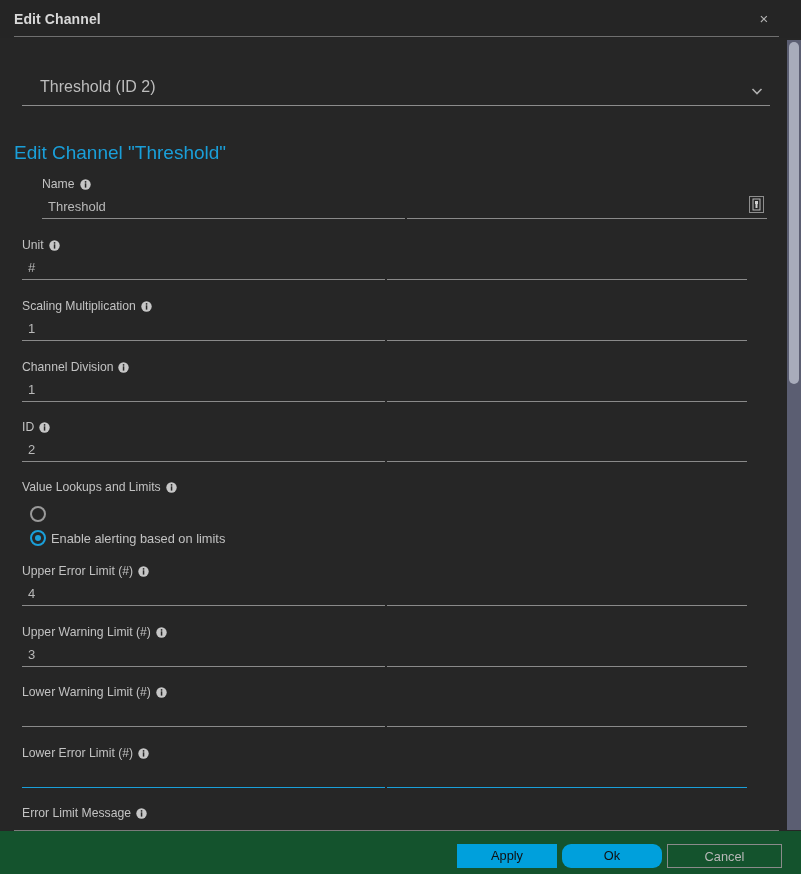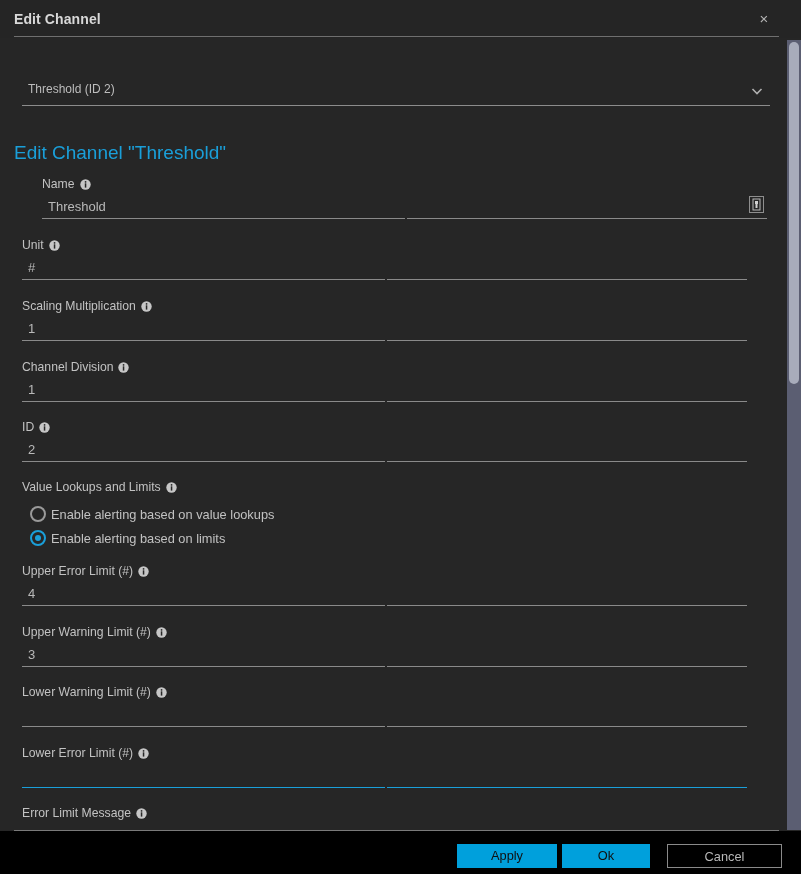--- a/index.html
+++ b/index.html
@@ -85,22 +85,22 @@
   
   .channel-select {
     position: absolute;
     left: 22px; top: 26px;
     width: 748px;
     height: 42px;
     cursor: pointer;
   }
   .channel-select .value {
     position: absolute;
-    left: 6px; bottom: 10px;
-    font-size: 12px;
+    left: 18px; bottom: 10px;
+    font-size: 16px;
     color: #bdbdbd;
   }
   .channel-select .chevron {
     position: absolute;
     right: 6px; bottom: 8px;
     width: 14px; height: 14px;
   }
   .channel-select .underline {
     position: absolute;
     left: 0; bottom: 0;
@@ -209,21 +209,21 @@
   .footer-rule {
     position: absolute;
     left: 14px; top: 830px;
     width: 765px; height: 1px;
     background: #7a7a7a;
   }
   .footer {
     position: absolute;
     left: 0; top: 831px;
     width: 801px; height: 43px;
-    background: #000000;
+    background: #14532d;
   }
   .btn {
     position: absolute;
     top: 13px;
     height: 24px;
     line-height: 24px;
     text-align: center;
     font-size: 12.8px;
     cursor: pointer;
     user-select: none;
@@ -232,21 +232,21 @@
     background: #00a0dc;
     color: #101010;
     border: none;
   }
   .btn-outline {
     background: transparent;
     color: #b8b8b8;
     border: 1px solid #8a8a8a;
   }
   #apply-button { left: 457px; width: 100px; }
-  #ok-button    { left: 562px; width: 88px; }
+  #ok-button    { left: 562px; width: 100px; border-radius: 9px; }
   #cancel-button{ left: 667px; width: 115px; }
 </style>
 </head>
 <body>
 
 <div class="dialog">
 
   <div class="titlebar">
     <div class="titlebar-title">Edit Channel</div>
     <div class="titlebar-close">×</div>
@@ -350,21 +350,20 @@
             <span class="info-icon"><svg viewBox="0 0 11 11" width="11" height="11" aria-hidden="true">
                 <circle cx="5.5" cy="5.5" r="5.2" fill="#c6c6c6"></circle>
                 <rect x="4.8" y="4.3" width="1.5" height="4.3" fill="#262626"></rect>
                 <rect x="4.8" y="2.1" width="1.5" height="1.6" fill="#262626"></rect>
               </svg></span>
           </div>
         </div>
         <div class="radio-group" style="top: 464px;">
           <div class="radio-row">
             <span class="radio-mark"></span>
-            <span class="radio-label">Enable alerting based on value lookups</span>
           </div>
           <div class="radio-row selected">
             <span class="radio-mark"></span>
             <span class="radio-label">Enable alerting based on limits</span>
           </div>
         </div>
         <div class="field" style="top: 526px;">
           <div class="field-label">
             <span>Upper Error Limit (#)</span>
             <span class="info-icon"><svg viewBox="0 0 11 11" width="11" height="11" aria-hidden="true">

